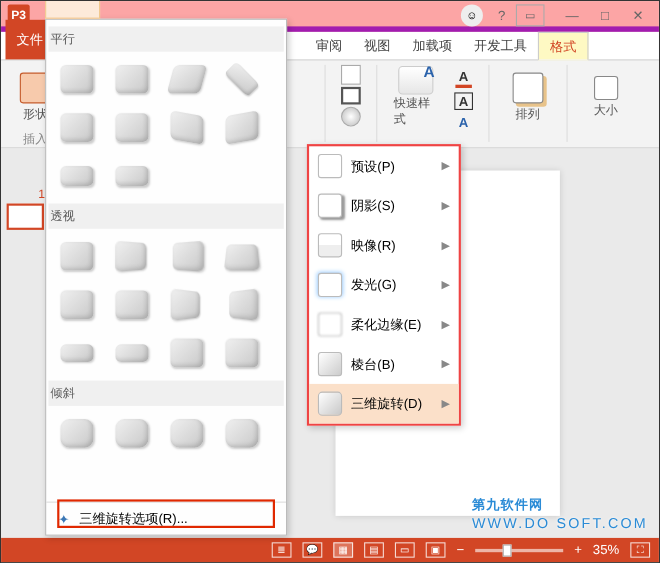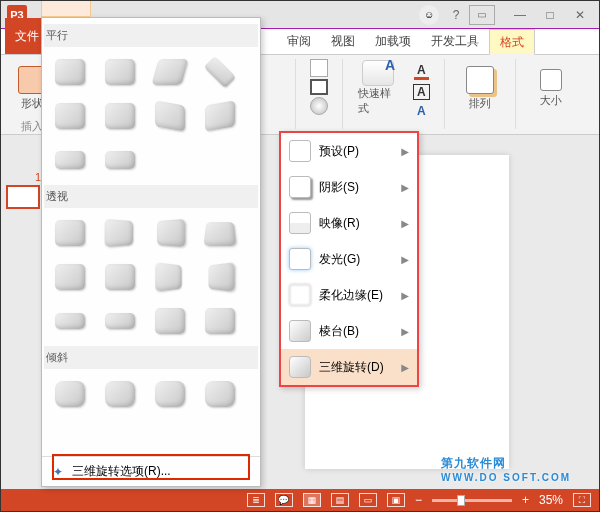--- a/index.html
+++ b/index.html
@@ -1,17 +1,17 @@
 <!DOCTYPE html>
 <html><head>
 <meta charset="utf-8">
 <style>
 *{box-sizing:border-box;margin:0;padding:0;font-family:"Microsoft YaHei",sans-serif;font-size:12px;-webkit-user-select:none;user-select:none}
 body{width:600px;height:512px;background:#fff;position:relative;overflow:hidden;border:1px solid #333}
-.titlebar{height:28px;background:#e5e5e5;display:flex;align-items:center;padding:0 6px;border-bottom:1px solid #a21caf}
+.titlebar{height:28px;background:#fca5a5;display:flex;align-items:flex-end;padding:0 6px;border-bottom:5px solid #a21caf}
 .app-icon{width:20px;height:20px;background:#d24625;color:#fff;display:flex;align-items:center;justify-content:center;font-weight:bold;font-size:11px;border-radius:2px;margin-right:8px}
 .title-spacer{flex:1}
 .title-txt{color:#666;font-size:12px}
 .win-btns{display:flex;gap:4px;margin-left:12px}
 .win-btn{width:26px;height:20px;display:flex;align-items:center;justify-content:center;color:#666;cursor:pointer}
 .face{width:20px;height:20px;border-radius:50%;background:#eee;display:flex;align-items:center;justify-content:center;font-size:10px;margin:0 4px}
 .ribbon-tabs{height:26px;background:#fff;display:flex;align-items:flex-end;padding-left:4px;border-bottom:1px solid #ccc;position:relative}
 .file-tab{background:#d24625;color:#fff;padding:18px 10px;height:26px;display:flex;align-items:center}
 .tab{padding:5px 10px;color:#444;cursor:pointer;height:26px;display:flex;align-items:center}
 .tab.active{background:#fef9c3;border:1px solid #ccc;border-bottom:1px solid #f3f3f3;color:#d24625;position:relative;top:1px}
@@ -50,22 +50,22 @@
 .qs{display:flex;flex-direction:column;align-items:center}
 .qs-ico{width:32px;height:30px;border:1px solid #ccc;background:linear-gradient(#fff,#e6e6e6);border-radius:4px;position:relative}
 .qs-ico:after{content:"A";position:absolute;right:-10px;top:-4px;width:18px;height:18px;color:#2a62ab;font-weight:bold;font-size:14px}
 
 
 .status{position:absolute;left:0;right:0;bottom:0;height:22px;background:#d24625;display:flex;align-items:center;padding:0 8px;color:#fff;gap:10px}
 .st-spacer{flex:1}
 .st-ico{width:18px;height:14px;border:1px solid rgba(255,255,255,.8);display:flex;align-items:center;justify-content:center;font-size:9px;cursor:pointer}
 .zoom-track{width:80px;height:3px;background:rgba(255,255,255,.6);position:relative}
 .zoom-thumb{position:absolute;left:25px;top:-4px;width:8px;height:11px;background:#fff;border:1px solid #aaa}
-.watermark{position:absolute;right:28px;bottom:28px;color:#2a8bd6;font-weight:bold;font-size:16px;letter-spacing:1px;text-shadow:0 0 3px #fff;z-index:40}
-.watermark small{display:block;font-size:10px;color:#2a8bd6;font-weight:bold;letter-spacing:2px}
+.watermark{position:absolute;right:10px;bottom:28px;color:#2a8bd6;font-weight:bold;font-size:16px;letter-spacing:1px;text-shadow:0 0 3px #fff;z-index:40}
+.watermark small{display:block;font-size:13px;color:#2a8bd6;font-weight:normal;letter-spacing:2px}
 .topcrop{position:absolute;left:40px;top:-2px;width:50px;height:18px;background:#fdeada;border:1px solid #f1c88e;z-index:31}
 </style>
 </head>
 <body>
 
 <div class="titlebar">
   <div class="app-icon">P3</div>
   <div class="title-spacer"></div>
   <div class="face">☺</div>
   <div class="win-btn">?</div>

